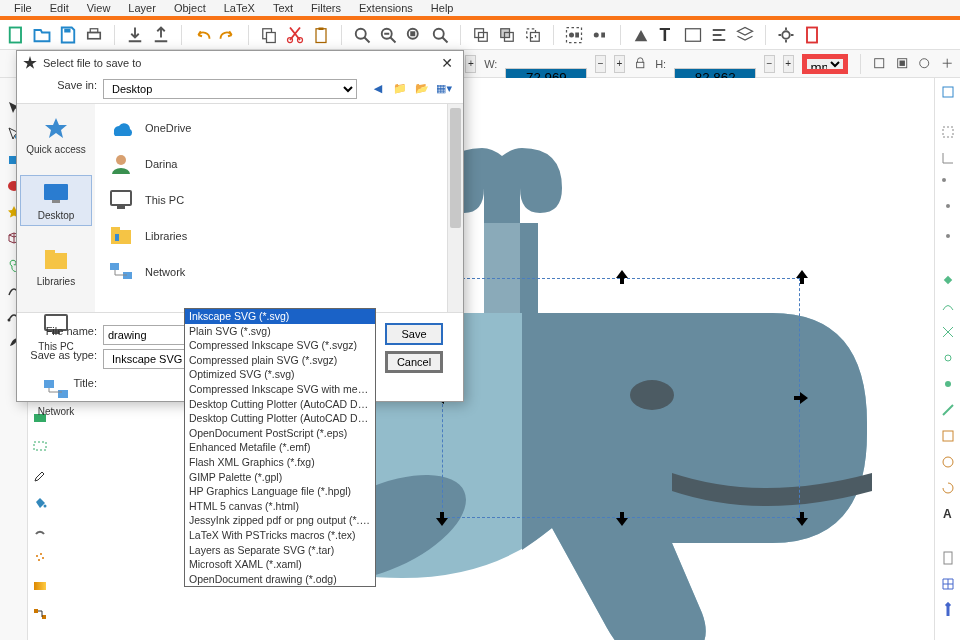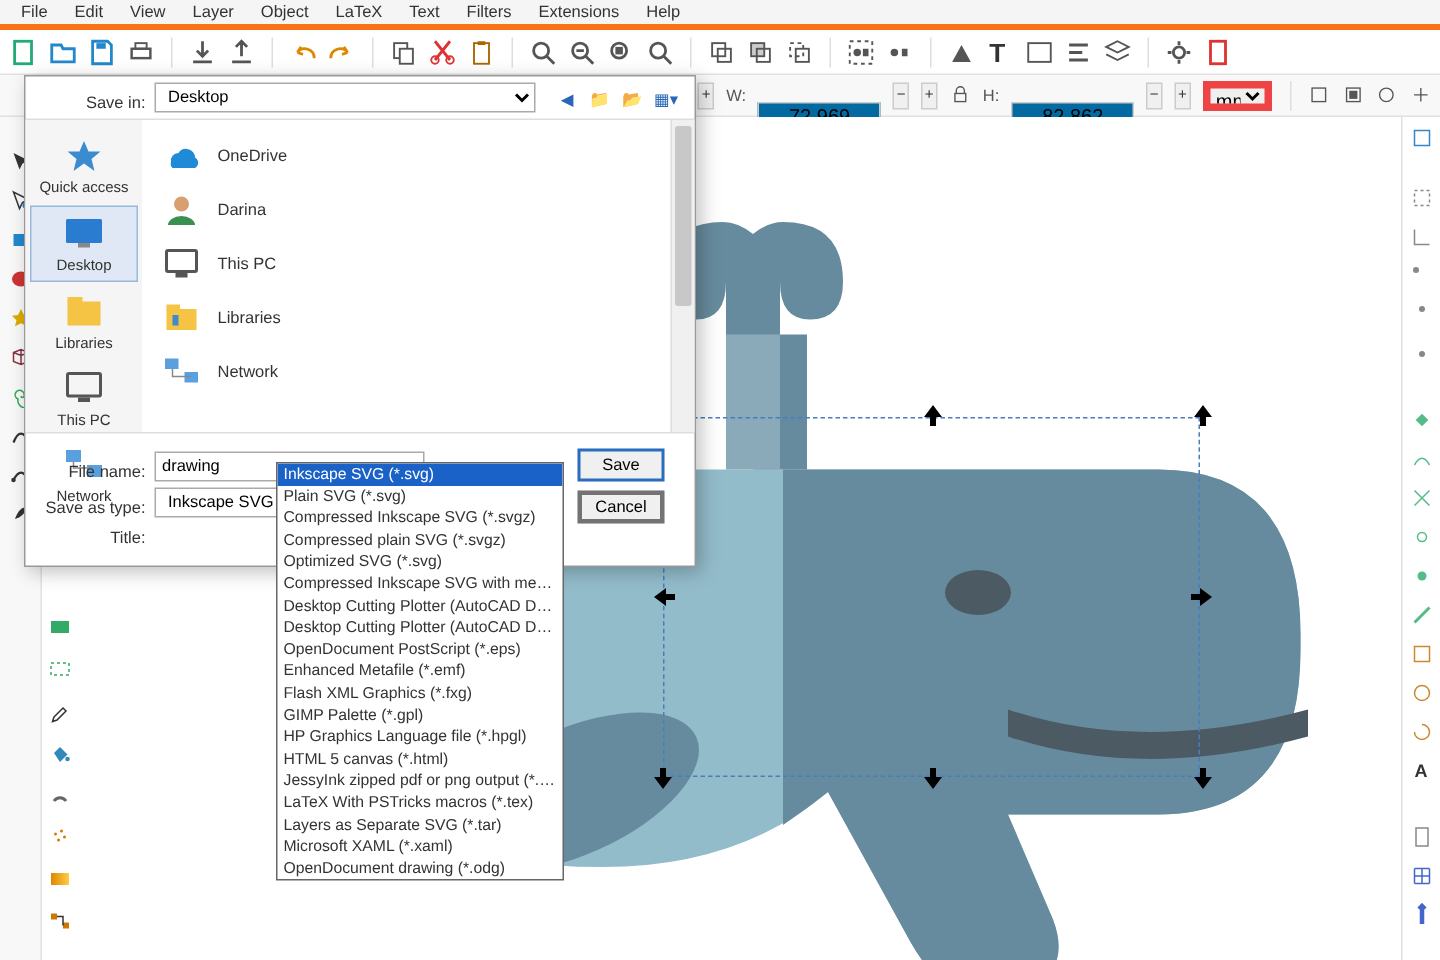--- a/index.html
+++ b/index.html
@@ -24,27 +24,27 @@
   .tool svg { width: 16px; height: 16px; }
   .canvas { flex: 1; background: #fff; position: relative; overflow: hidden; }
   .whale-area { position: absolute; left: 80px; top: 40px; width: 800px; height: 580px; }
   .sel-box { position: absolute; border: 1px dashed #4a7dbf; pointer-events:none; }
 
   
   .dialog { position: absolute; left: 16px; top: 50px; width: 448px; background: #fff; border: 1px solid #999; box-shadow: 3px 3px 12px rgba(0,0,0,.25); z-index: 100; }
   .dlg-title { height: 24px; display: flex; align-items: center; padding: 0 6px; font-size: 11px; }
   .dlg-title .crown { width:14px;height:14px;margin-right:6px;display:inline-block;background:#333;clip-path:polygon(50% 0%, 61% 35%, 98% 35%, 68% 57%, 79% 91%, 50% 70%, 21% 91%, 32% 57%, 2% 35%, 39% 35%); }
   .dlg-title .close { margin-left:auto; width:20px;height:20px;display:flex;align-items:center;justify-content:center;font-size:14px;cursor:pointer; }
-  .dlg-row { display:flex; align-items:flex-end; padding:4px 10px; gap:6px; }
+  .dlg-row { display:flex; align-items:flex-start; padding:4px 10px; gap:6px; }
   .dlg-row label { width:70px; text-align:right; font-size:11px; }
   .dlg-row select, .dlg-row input[type=text] { flex:1; height:20px; border:1px solid #aaa; font-size:11px; padding:0 4px; background:#fff; }
   .dlg-icons { display:flex; gap:4px; margin-left:6px; }
   .dlg-icons span { width:18px;height:18px;display:inline-flex;align-items:center;justify-content:center;border:1px solid transparent;cursor:pointer; }
   .dlg-body { display:flex; height:210px; border-top:1px solid #ddd; border-bottom:1px solid #ddd; }
-  .places { width:78px; background:#f5f5f5; display:flex;flex-direction:column;align-items:center;padding-top:6px;gap:2px; }
+  .places { width:78px; background:#f5f5f5; display:flex;flex-direction:column;align-items:center;padding-top:6px;gap:16px; }
   .place { width:72px; padding:4px 2px; text-align:center; font-size:10px; cursor:pointer; }
   .place.sel { background:#e0e8f5; border:1px solid #99b8e0; }
   .place .pi { width:32px;height:28px;margin:0 auto 2px;display:block; }
   .filelist { flex:1; background:#fff; padding:6px 10px; overflow-y:auto; }
   .fitem { display:flex; align-items:center; gap:10px; padding:6px 2px; cursor:default; }
   .fitem .fi { width:28px;height:24px; }
   .scrollbar { width:16px; background:#f0f0f0; border-left:1px solid #ddd; position:relative; }
   .scrollbar .thumb { position:absolute; left:2px; right:2px; top:4px; height:120px; background:#c8c8c8; border-radius:2px; }
   .dlg-buttons { display:flex; flex-direction:column; gap:6px; padding:0 10px; }
   .dlg-btn { width:58px; height:22px; border:3px solid #737373; background:#f0f0f0; font-size:11px; cursor:pointer; }
@@ -536,20 +536,25 @@
       </span>
     <span class="tool">
         <svg viewBox="0 0 16 16">
           <path d="M8 2v12M6 4l2-2 2 2" stroke="#46c" stroke-width="3"></path>
         </svg>
       </span>
   </div>
 </div>
 
 <div class="dialog">
+  <div class="dlg-title">
+    <span class="crown"></span>
+    <span>Select file to save to</span>
+    <span class="close">✕</span>
+  </div>
   <div class="dlg-row">
     <label>Save in:</label>
     <select><option>Desktop</option></select>
     <div class="dlg-icons">
       <span style="color:#2a66b8">◀</span>
       <span style="color:#d8a030">📁</span>
       <span style="color:#d8a030">📂</span>
       <span style="color:#2a66b8">▦▾</span>
     </div>
   </div>

